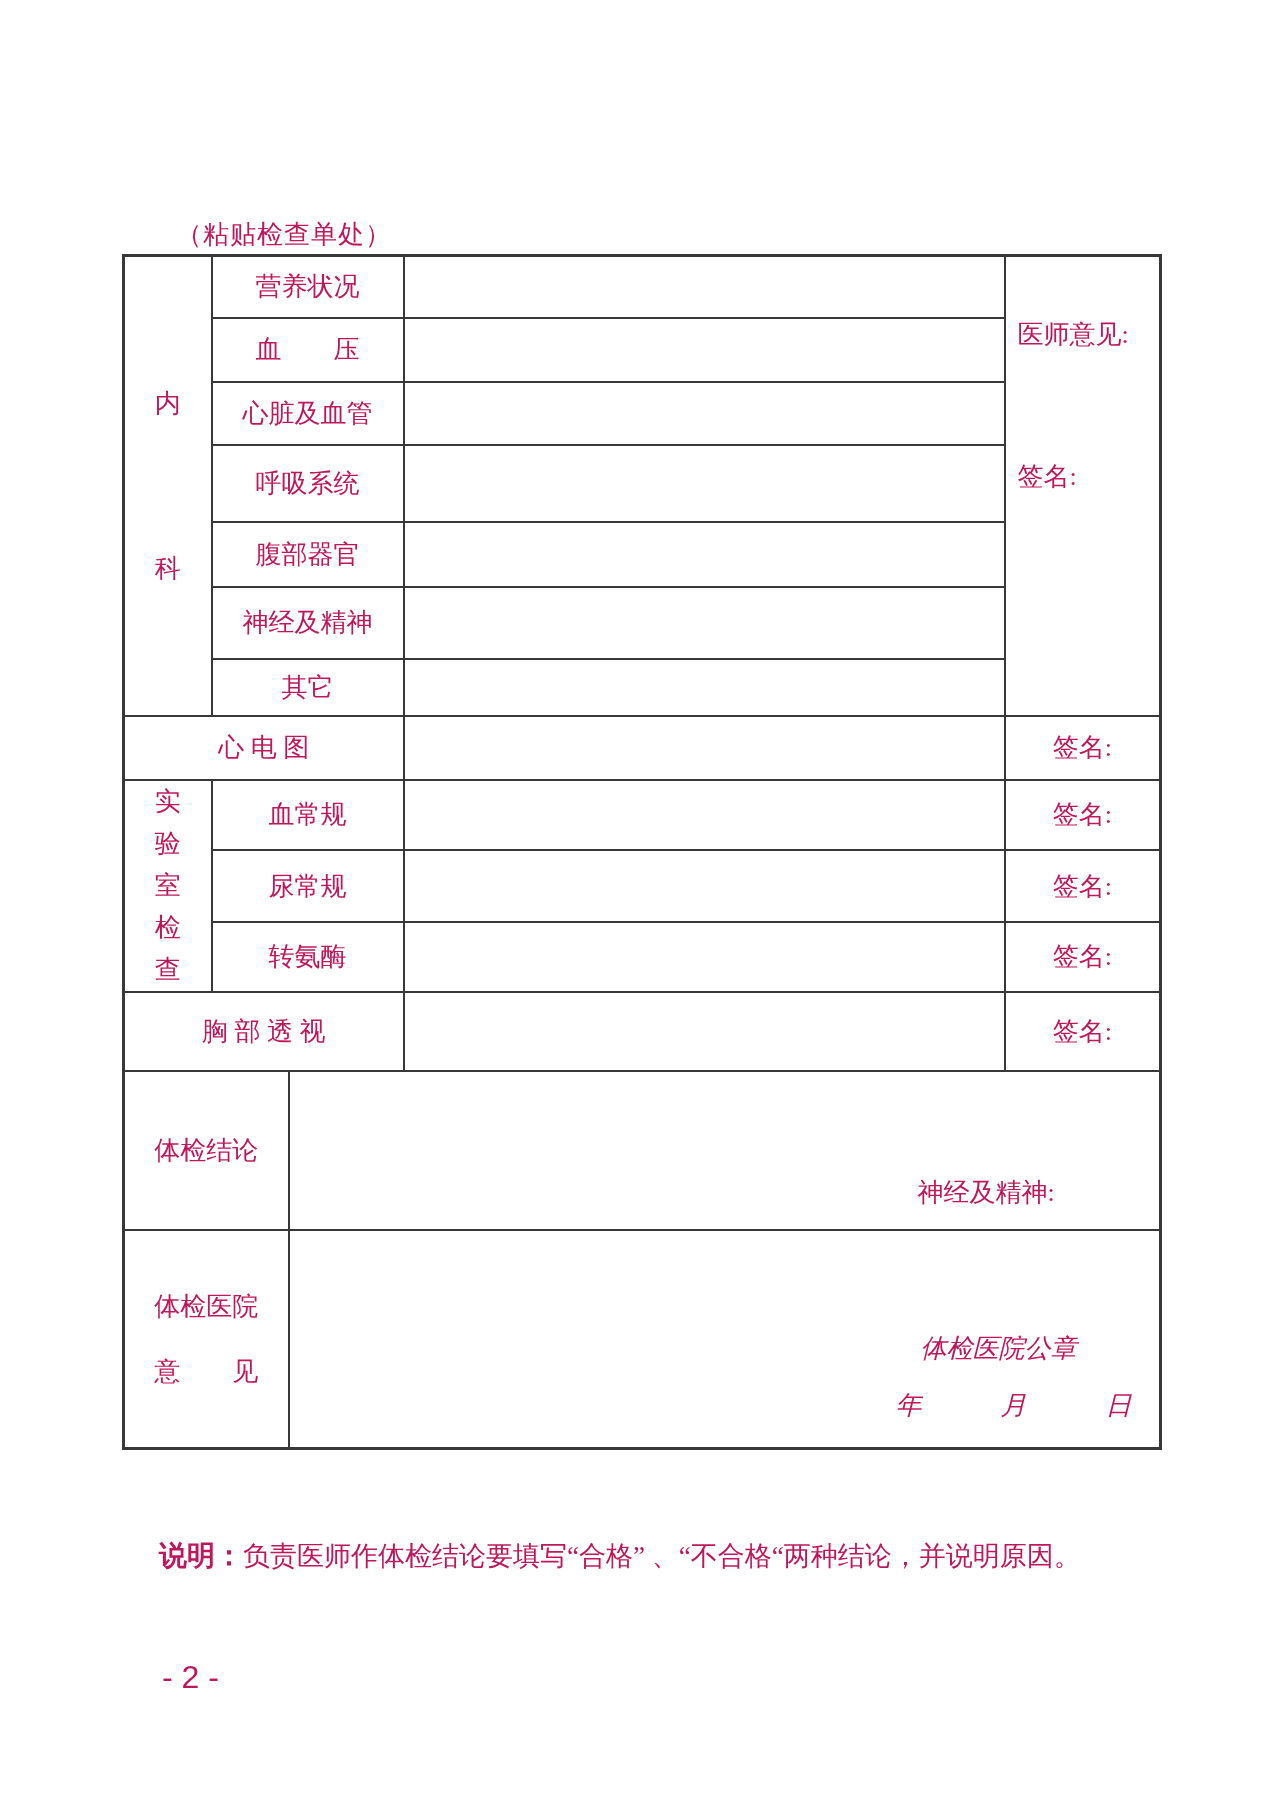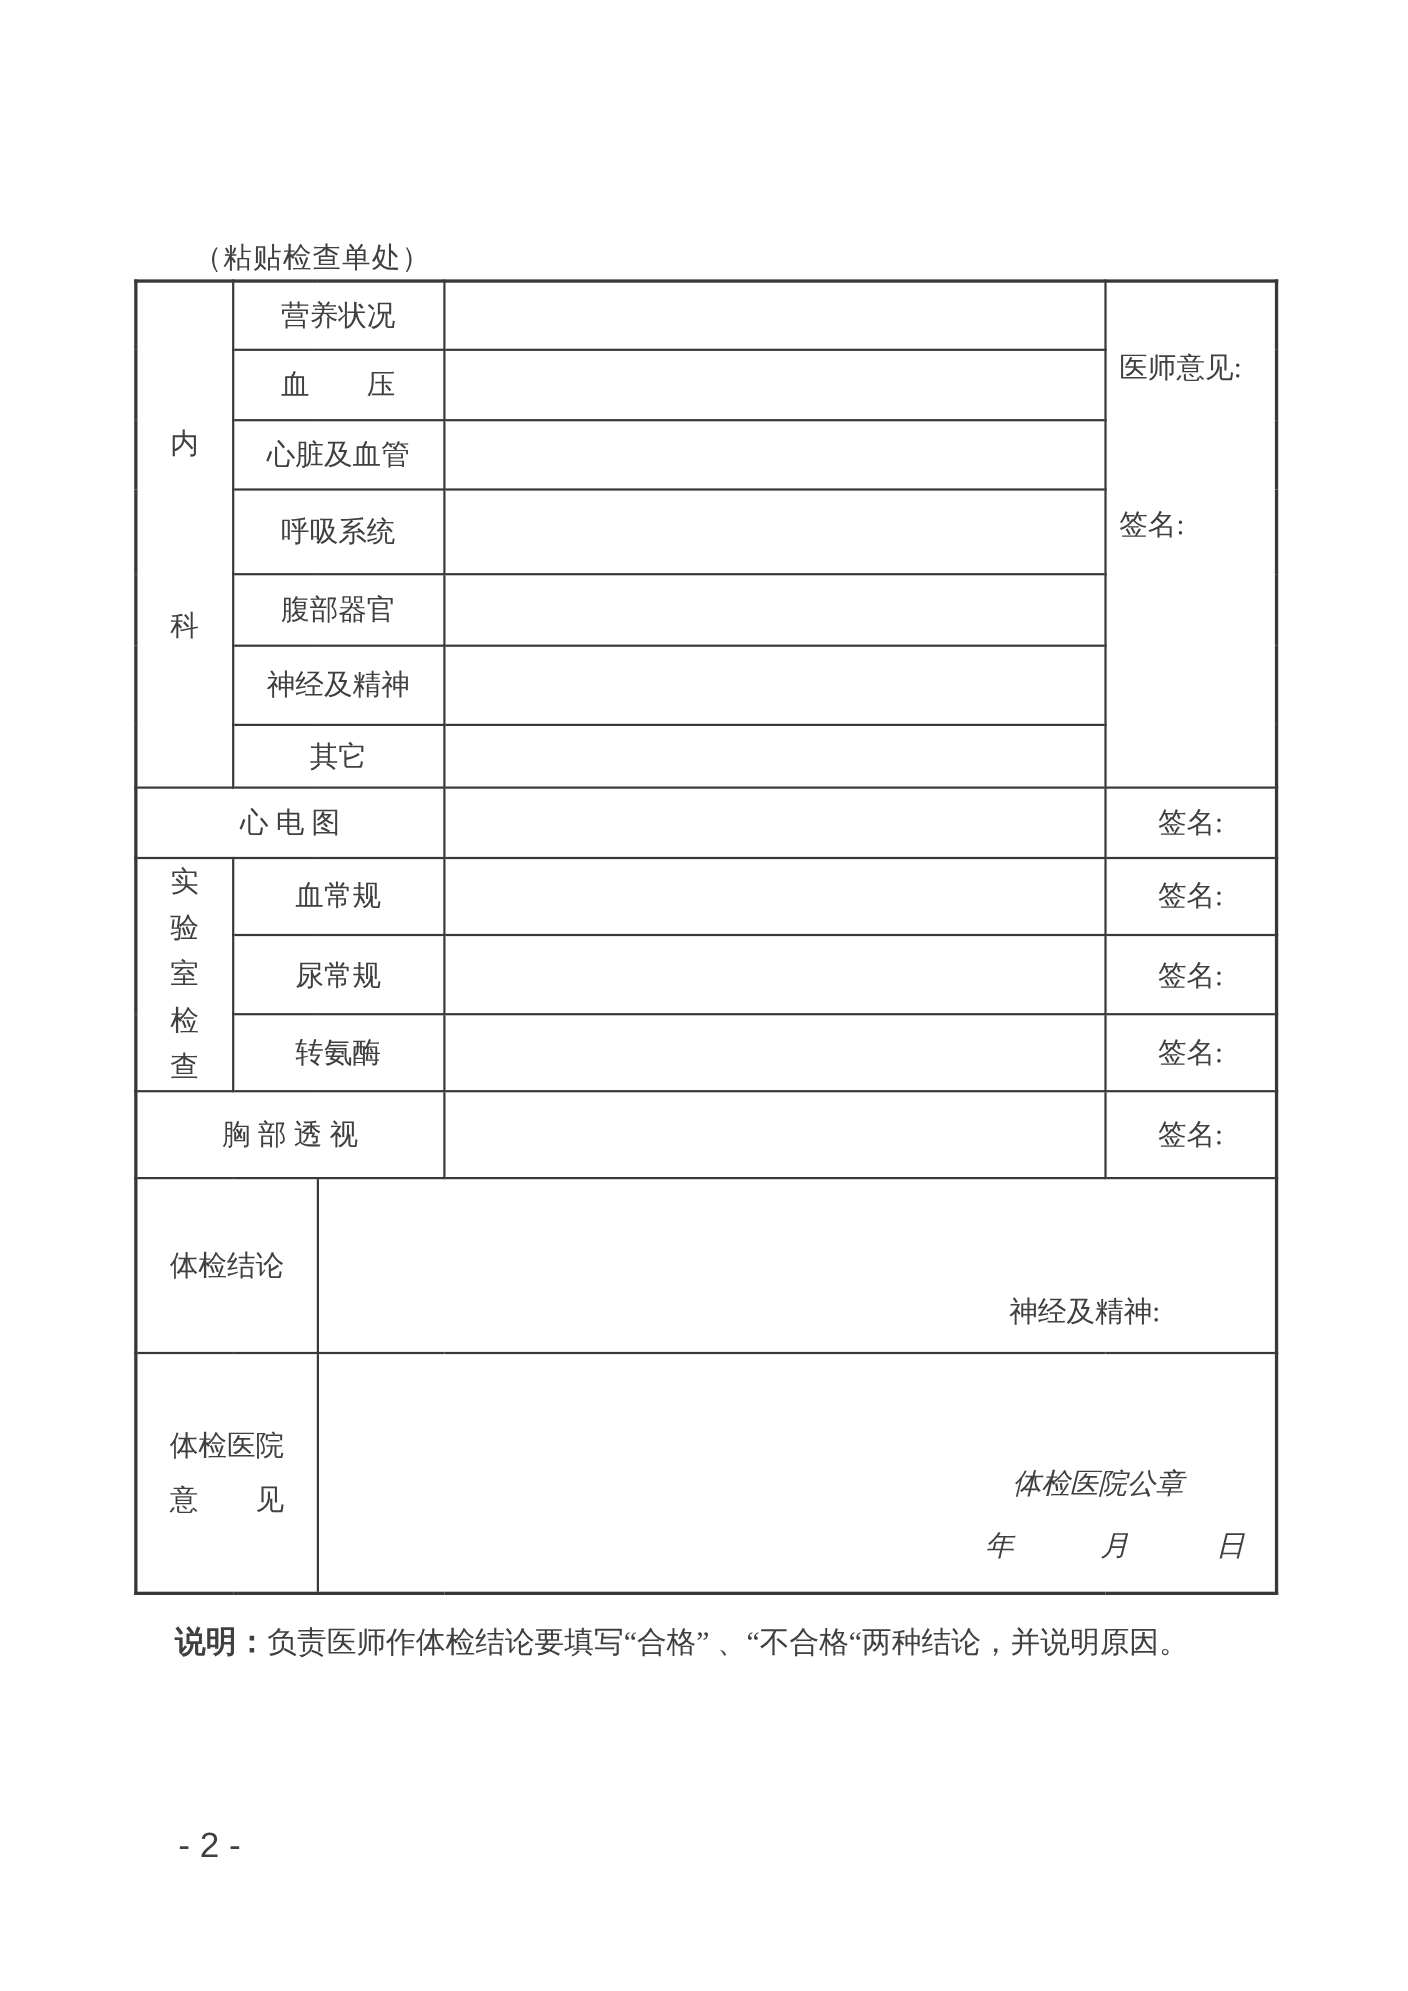--- a/index.html
+++ b/index.html
@@ -1,20 +1,20 @@
 <!DOCTYPE html>
 <html><head>
 <meta charset="utf-8">
 <style>
   html,body{margin:0;padding:0;background:#ffffff;}
   .sheet{
     position:relative;
     width:1280px;height:1810px;
     background:#ffffff;
-    color:#404040;
+    color:#be185d;
     font-family:"Liberation Serif","DejaVu Serif",serif;
     overflow:hidden;
   }
   .paste-note{
     position:absolute;left:176px;top:217px;
     font-size:26px;letter-spacing:1px;white-space:nowrap;
   }
   table.form{
     position:absolute;left:122px;top:254px;
     width:1037px;
@@ -30,28 +30,28 @@
   }
   td.cat{white-space:pre-line;line-height:165px;}
   td.cat.lab{line-height:42px;}
   td.sign{text-align:left;padding-left:12px;}
   td.opinion{position:relative;text-align:left;}
   .op-label{position:absolute;left:12px;top:32px;white-space:nowrap;margin-top:28px;}
   .op-sign{position:absolute;left:12px;top:202px;white-space:nowrap;}
   td.concl-cell{position:relative;}
   .concl-sign{position:absolute;left:628px;top:103px;white-space:nowrap;}
   td.hosp-cell{position:relative;font-style:italic;}
-  td.hosp-label{white-space:pre-line;line-height:49px;}
+  td.hosp-label{white-space:pre-line;line-height:65px;}
   .seal{position:absolute;left:631px;top:100px;white-space:nowrap;}
   .ymd{
     position:absolute;left:606px;top:157px;width:236px;
     display:flex;justify-content:space-between;
   }
   .footnote{
-    position:absolute;left:159px;top:1474px;
+    position:absolute;left:159px;top:1537px;
     font-size:27px;white-space:nowrap;
   }
   .footnote .fn-prefix{
     font-family:"Liberation Sans","DejaVu Sans",sans-serif;
     font-weight:bold;font-size:28px;
   }
   .pagenum{
     position:absolute;left:162px;top:1659px;
     font-size:32px;
     font-family:"Liberation Sans","DejaVu Sans",sans-serif;

